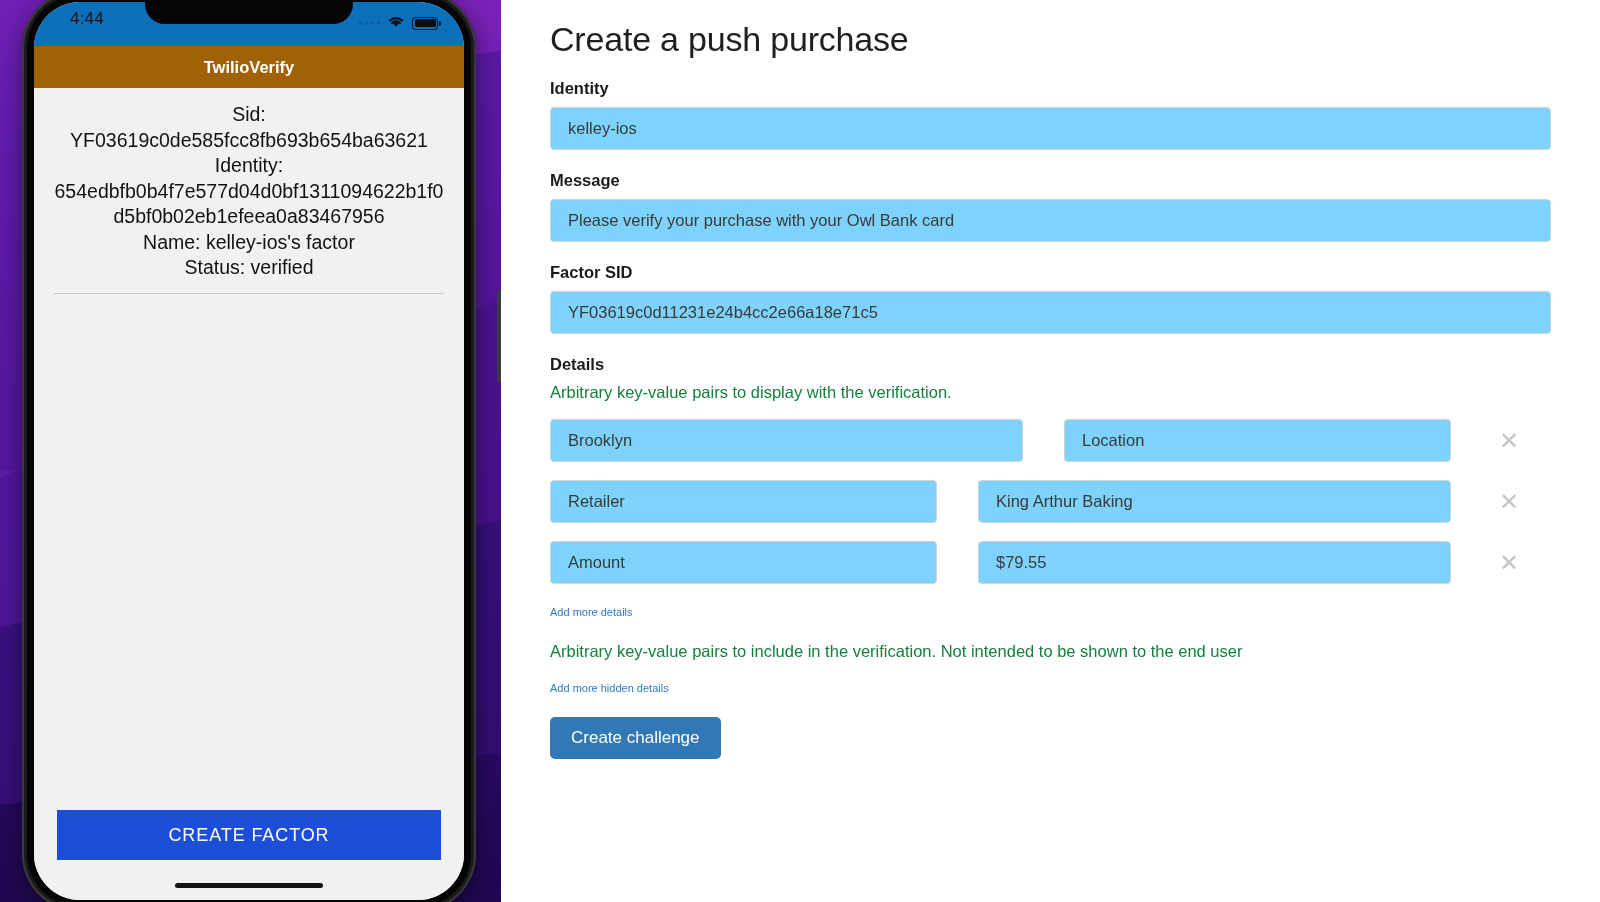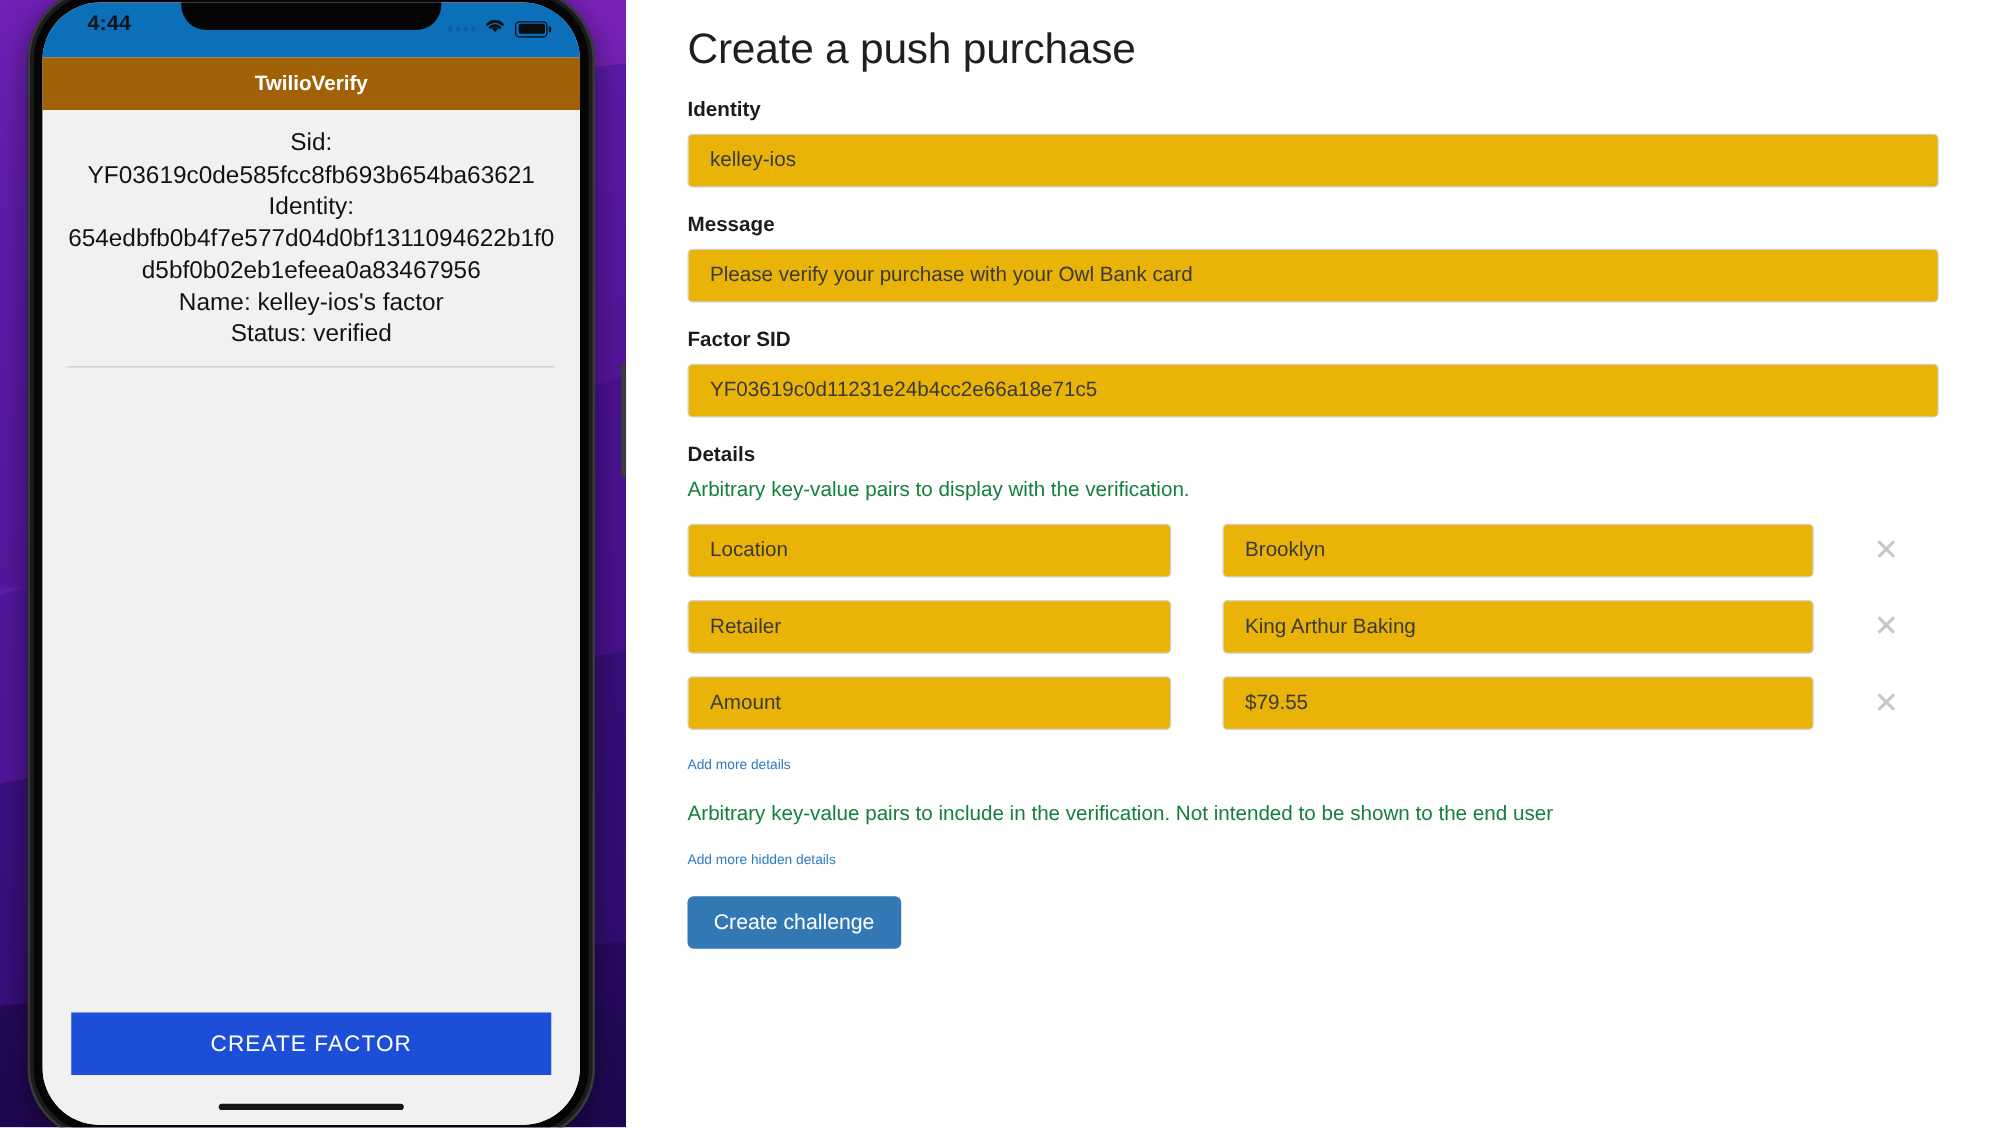--- a/index.html
+++ b/index.html
@@ -109,21 +109,21 @@
     left: 50%; top: -18px;
     transform: translateX(-50%);
     width: 208px; height: 40px;
     background: #050505;
     border-radius: 0 0 20px 20px;
   }
   .status-time {
     position: absolute;
     left: 36px; top: 7px;
     font-size: 17px;
-    font-weight: bold;
+    font-weight: normal;
     color: #111418;
     letter-spacing: 0.2px;
   }
   .status-right {
     position: absolute;
     right: 26px; top: 12px;
     display: flex;
     align-items: center;
     gap: 7px;
   }
@@ -250,21 +250,21 @@
     margin-bottom: 17px;
   }
 
   .text-input {
     display: block;
     width: 100%;
     height: 43px;
     padding: 0 17px;
     border: 1px solid #d2d2d2;
     border-radius: 4px;
-    background: #eab308;
+    background: #7dd3fc;
     font-size: 16.5px;
     color: #3a3a3a;
     font-family: "Liberation Sans", sans-serif;
     outline: none;
   }
   .text-input::placeholder { color: #3a3a3a; }
 
   .field-group { margin-bottom: 21px; }
 
   
@@ -408,22 +408,22 @@
     <div class="field-group">
       <div class="field-label">Factor SID</div>
       <input class="text-input" type="text" value="YF03619c0d11231e24b4cc2e66a18e71c5" style="">
     </div>
 
     <div>
       <div class="field-label">Details</div>
       <div class="field-help">Arbitrary key-value pairs to display with the verification.</div>
 
       <div class="detail-row">
+        <input class="text-input detail-val" type="text" value="Brooklyn" style="">
         <input class="text-input detail-key" type="text" value="Location" style="">
-        <input class="text-input detail-val" type="text" value="Brooklyn" style="">
         <button class="remove-btn">✕</button>
       </div>
 
       <div class="detail-row">
         <input class="text-input detail-key" type="text" value="Retailer" style="">
         <input class="text-input detail-val" type="text" value="King Arthur Baking" style="">
         <button class="remove-btn">✕</button>
       </div>
 
       <div class="detail-row">

